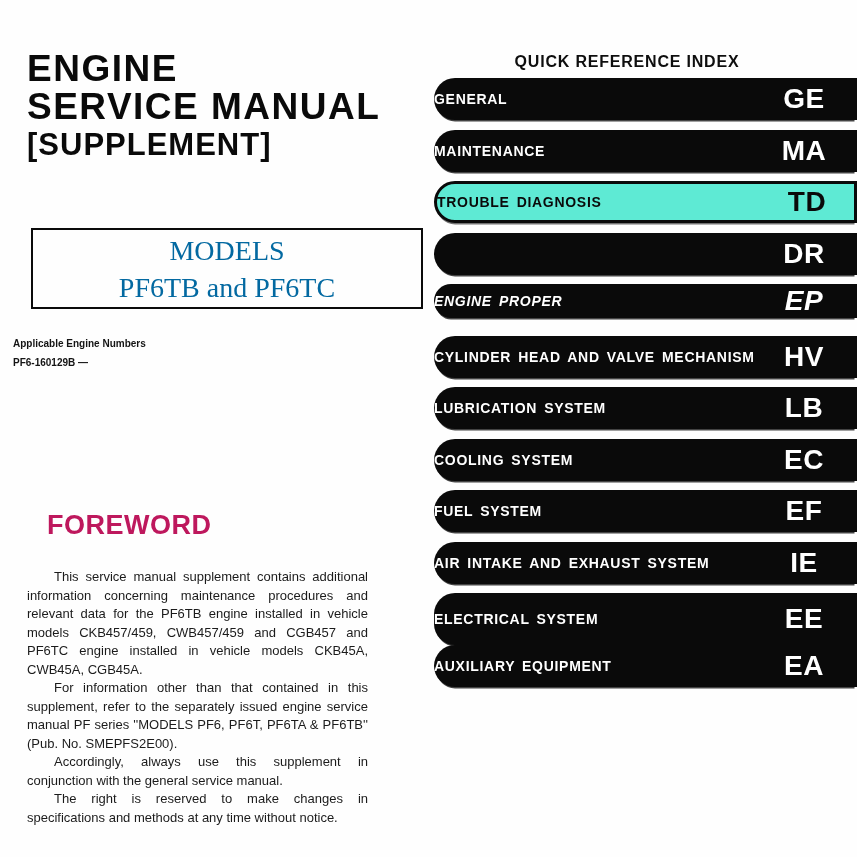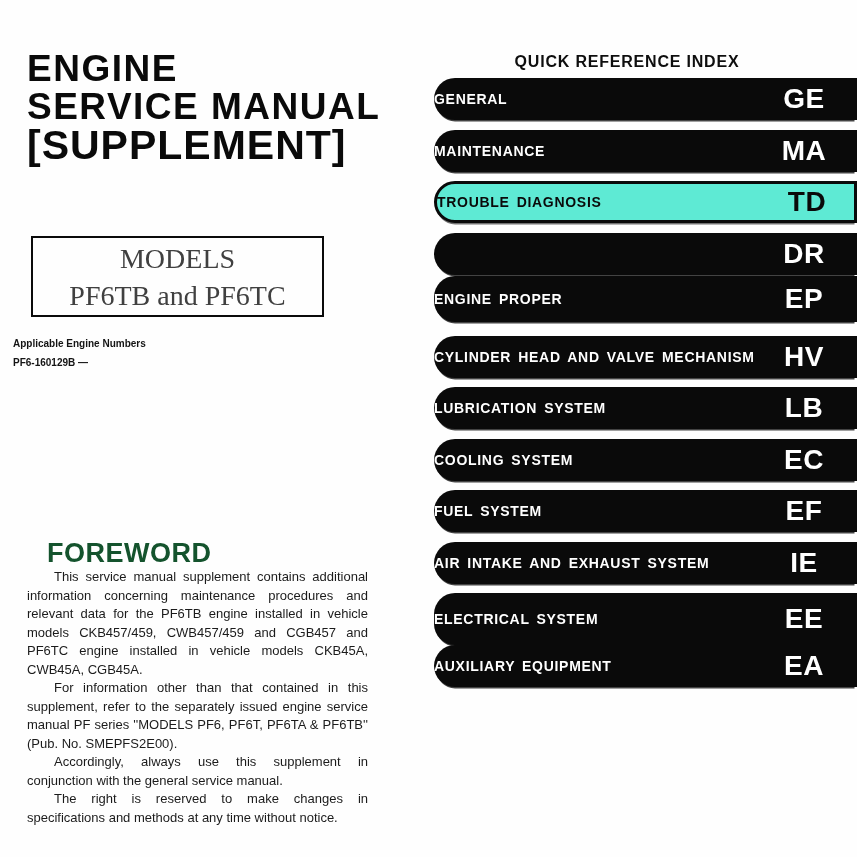--- a/index.html
+++ b/index.html
@@ -15,58 +15,58 @@
 
   
   #title-block {
     position: absolute;
     left: 27px;
     top: 50px;
     font-weight: bold;
     color: #0a0a0a;
   }
   .title-line { font-size: 37px; line-height: 38px; letter-spacing: 1.5px; white-space: nowrap; }
-  .title-line.small { font-size: 41px; letter-spacing: 1px; }
+  .title-line.small { font-size: 31px; letter-spacing: 1px; }
 
   #models-box {
     position: absolute;
     left: 31px;
-    top: 236px;
-    width: 293px;
+    top: 228px;
+    width: 392px;
     height: 81px;
     border: 2px solid #0a0a0a;
     box-sizing: border-box;
     display: flex;
     flex-direction: column;
     justify-content: center;
     text-align: center;
     font-family: "Liberation Serif", serif;
     font-size: 28px;
     line-height: 37px;
-    color: #404040;
+    color: #0369a1;
   }
 
   #applicable {
     position: absolute;
     left: 13px;
     top: 334px;
     font-weight: bold;
     font-size: 10px;
     line-height: 19px;
     color: #141414;
   }
 
   #foreword-heading {
     position: absolute;
     left: 47px;
-    top: 538px;
+    top: 510px;
     font-weight: bold;
     font-size: 27px;
     letter-spacing: 0.5px;
-    color: #14532d;
+    color: #be185d;
   }
 
   #foreword-body {
     position: absolute;
     left: 27px;
     top: 568px;
     width: 341px;
     font-size: 13px;
     line-height: 18.5px;
     color: #1b1b1b;
@@ -174,21 +174,21 @@
         <span class="tab-label">MAINTENANCE</span>
         <span class="tab-code">MA</span>
       </div>
       <div class="tab outline" style="top: 181px; height: 42px;">
         <span class="tab-label">TROUBLE DIAGNOSIS</span>
         <span class="tab-code">TD</span>
       </div>
       <div class="tab solid" style="top: 233px; height: 42px;">
         <span class="tab-code">DR</span>
       </div>
-      <div class="tab solid" style="top: 276px; height: 46px;">
+      <div class="tab solid" style="top: 284px; height: 34px; font-style: italic;">
         <span class="tab-label">ENGINE PROPER</span>
         <span class="tab-code">EP</span>
       </div>
       <div class="tab solid" style="top: 336px; height: 42px;">
         <span class="tab-label">CYLINDER HEAD AND VALVE MECHANISM</span>
         <span class="tab-code">HV</span>
       </div>
       <div class="tab solid" style="top: 387px; height: 42px;">
         <span class="tab-label">LUBRICATION SYSTEM</span>
         <span class="tab-code">LB</span>

